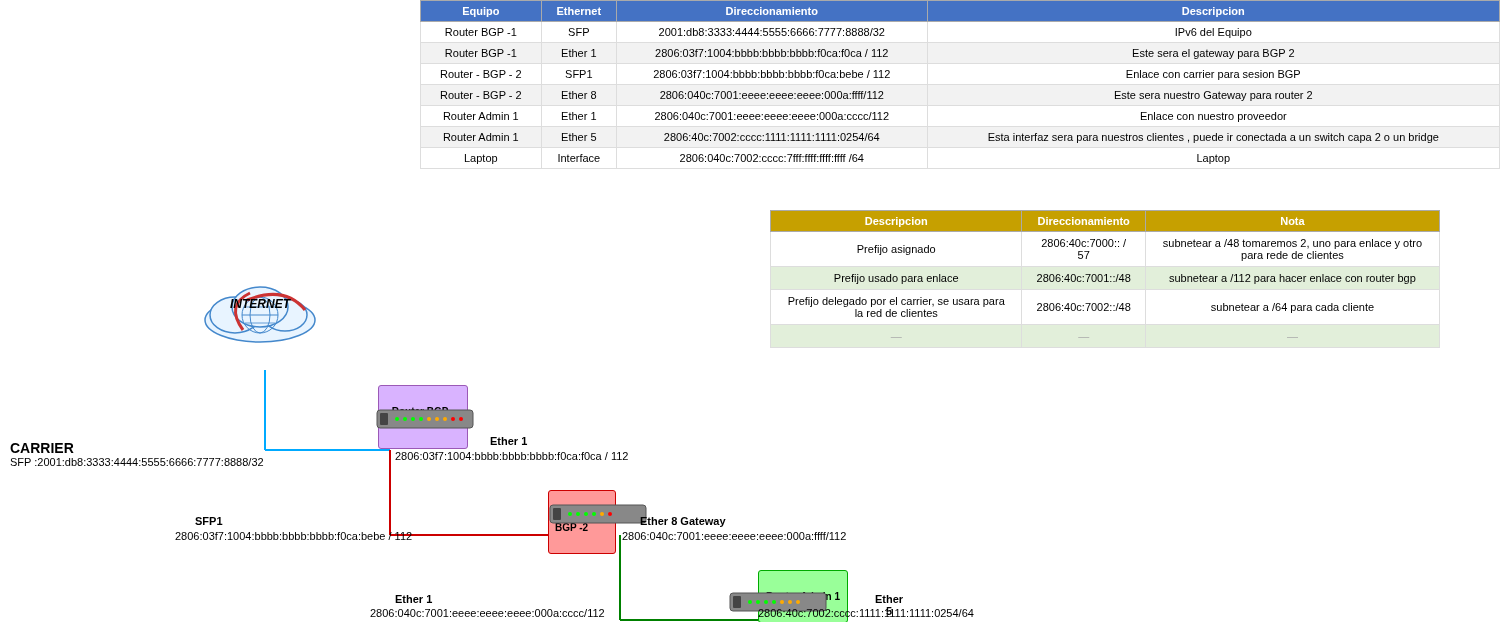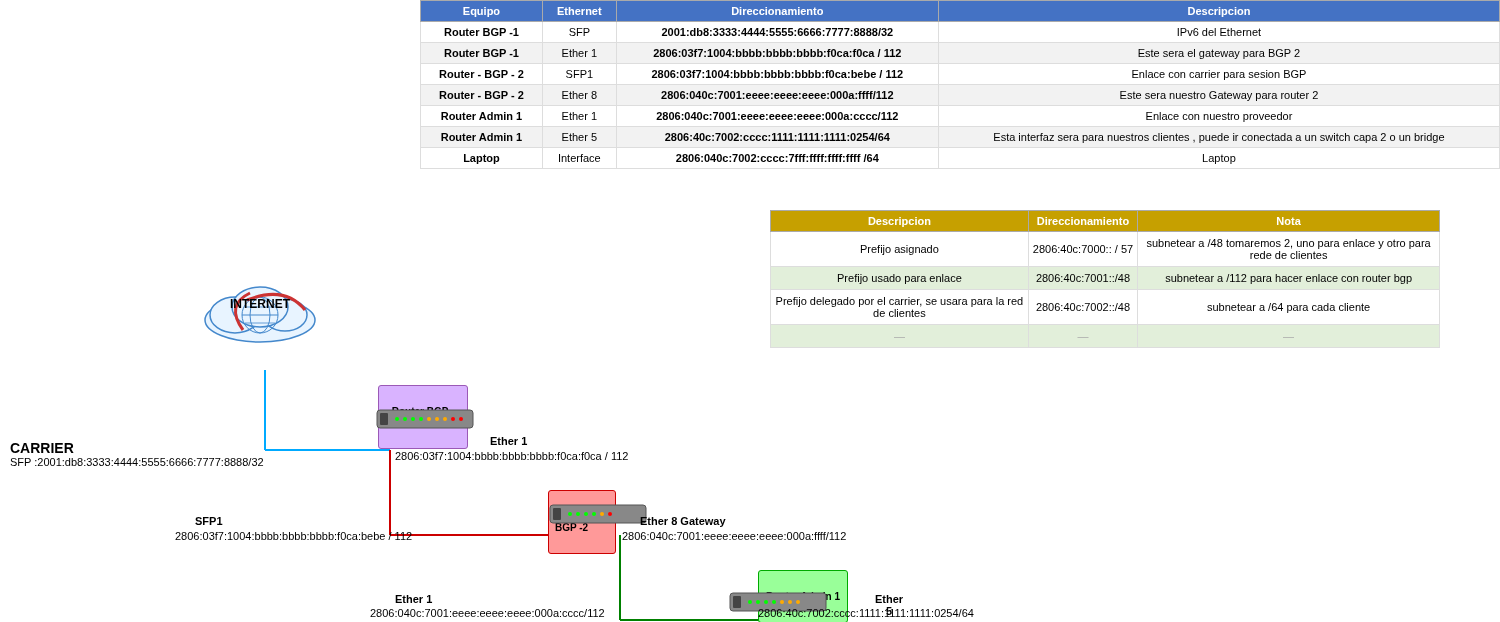--- a/index.html
+++ b/index.html
@@ -35,41 +35,41 @@
       font-size: 11px;
     }
     .main-table td {
       padding: 4px 8px;
       text-align: center;
       border: 1px solid #ddd;
       font-size: 11px;
       background: #fff;
     }
     .main-table tr:nth-child(even) td { background: #f2f2f2; }
-    .main-table td.bold { font-weight: bold; }
+    .main-table td.bold { font-weight: normal; }
 
     
     .secondary-table {
       position: absolute;
       top: 210px;
       left: 770px;
       width: 670px;
       border-collapse: collapse;
       border: 1px solid #aaa;
     }
     .secondary-table th {
       background: #c6a000;
       color: #fff;
       padding: 4px 8px;
       text-align: center;
       border: 1px solid #aaa;
       font-size: 11px;
     }
     .secondary-table td {
-      padding: 5px 0;
+      padding: 5px 12px;
       text-align: center;
       border: 1px solid #ddd;
       font-size: 11px;
     }
     .secondary-table tr:nth-child(odd) td { background: #fff; }
     .secondary-table tr:nth-child(even) td { background: #e2efda; }
     .secondary-table tr.last-row td { background: #e2efda; color: #aaa; }
 
     
     .diagram {
@@ -81,20 +81,21 @@
     }
 
     
     .internet-cloud {
       position: absolute;
       top: 135px;
       left: 195px;
       width: 130px;
       height: 90px;
       text-align: center;
+      font-style: italic;
     }
     .cloud-svg {
       width: 130px;
       height: 70px;
     }
     .internet-label {
       font-weight: bold;
       font-size: 12px;
       position: absolute;
       top: 22px;
@@ -187,21 +188,21 @@
         <th>Ethernet</th>
         <th>Direccionamiento</th>
         <th>Descripcion</th>
       </tr>
     </thead>
     <tbody id="main-table-body">
     <tr>
           <td class="bold">Router BGP -1</td>
           <td>SFP</td>
           <td class="bold">2001:db8:3333:4444:5555:6666:7777:8888/32</td>
-          <td>IPv6 del Ethernet</td>
+          <td>IPv6 del Equipo</td>
         </tr>
         <tr>
           <td class="bold">Router BGP -1</td>
           <td>Ether 1</td>
           <td class="bold">2806:03f7:1004:bbbb:bbbb:bbbb:f0ca:f0ca / 112</td>
           <td>Este sera el gateway para BGP 2</td>
         </tr>
         <tr>
           <td class="bold">Router - BGP - 2</td>
           <td>SFP1</td>

